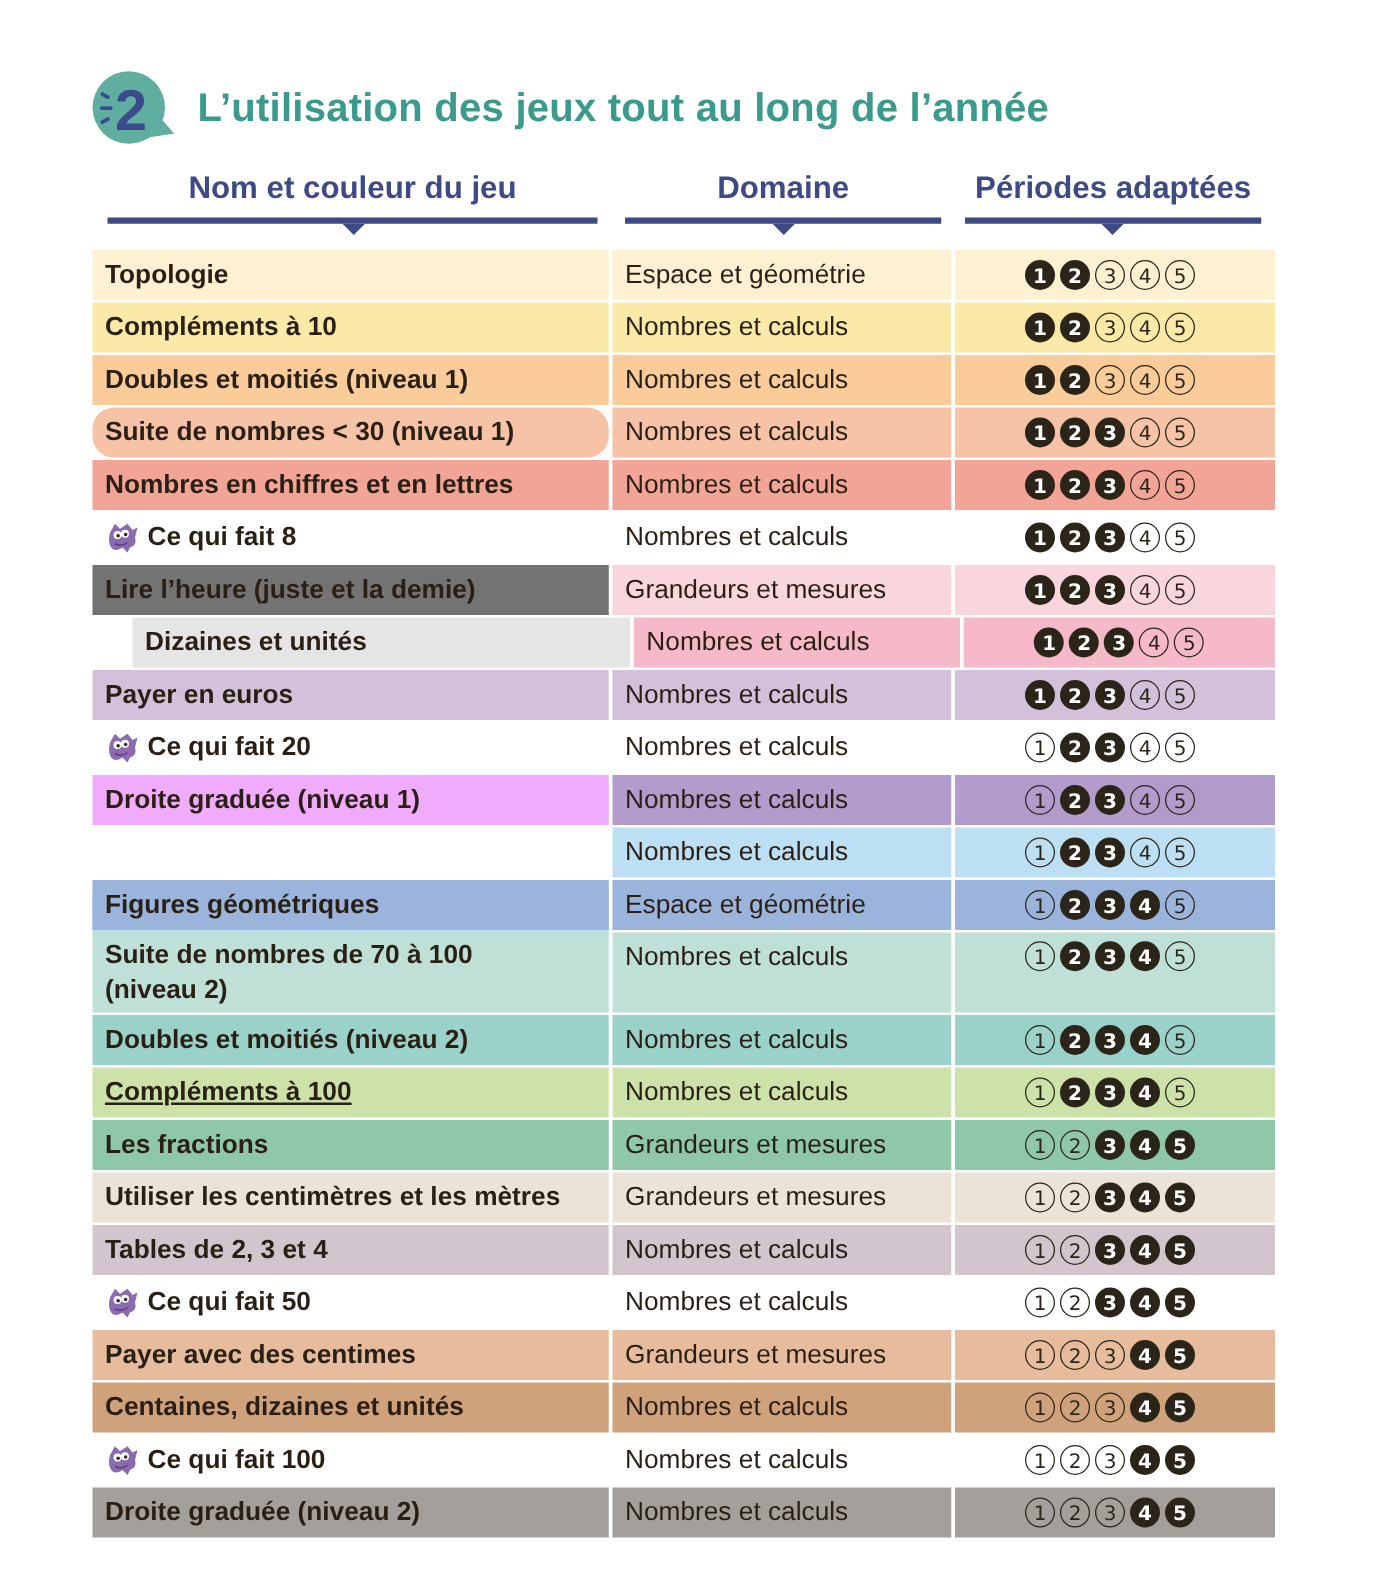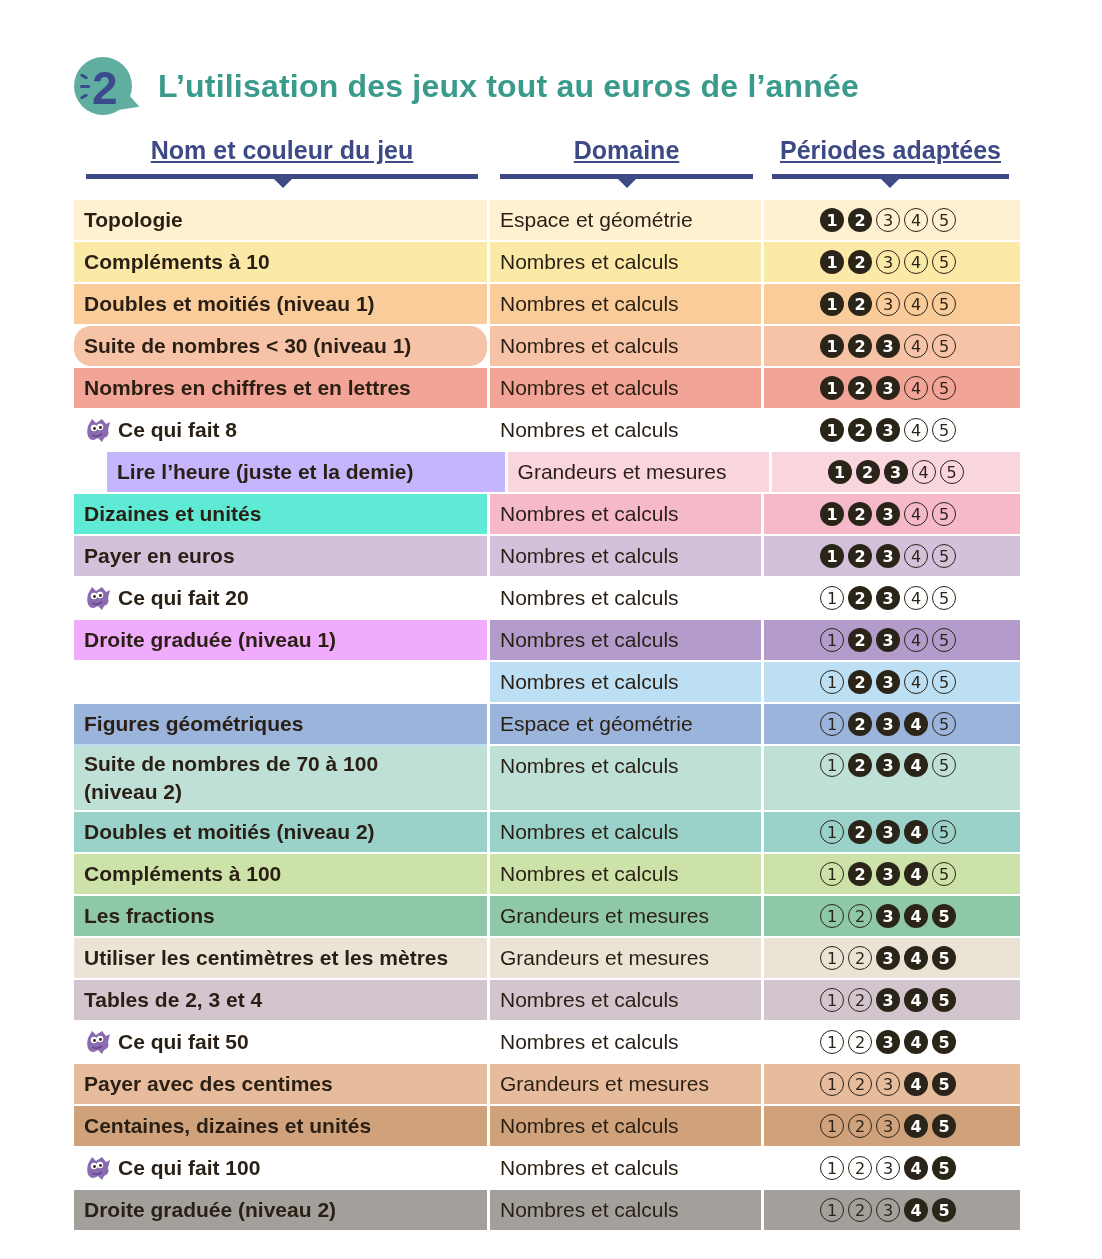--- a/index.html
+++ b/index.html
@@ -8,21 +8,21 @@
   .title-wrap { position:absolute; left:74px; top:55px; height:62px; display:flex; align-items:center; }
   .badge { position:relative; width:66px; height:58px; }
   .badge .bubble { position:absolute; left:0; top:0; width:58px; height:58px; border-radius:50%; background:#5fae9f; }
   .badge .tail { position:absolute; left:44px; top:34px; width:0; height:0;
                  border-left:22px solid #5fae9f; border-top:12px solid transparent; border-bottom:12px solid transparent; transform:rotate(20deg); }
   .badge .num { position:absolute; left:18px; top:4px; font-size:46px; font-weight:bold; color:#3a4a8c; }
   .badge .rays { position:absolute; left:6px; top:18px; width:12px; height:24px; }
   .badge .rays span { position:absolute; left:0; height:3px; background:#3a4a8c; border-radius:2px; }
   .title { margin-left:18px; font-size:32px; font-weight:bold; color:#3a9a8c; letter-spacing:0.2px; }
 
-  .col-head { position:absolute; top:136px; text-align:center; font-size:25px; font-weight:bold; color:#3d4a86;text-decoration:underline; }
+  .col-head { position:absolute; top:136px; text-align:center; font-size:25px; font-weight:bold; color:#3d4a86; }
   .col-bar { position:absolute; top:174px; height:5px; background:#3d4a86; }
   .col-arrow { position:absolute; top:179px; width:0; height:0; border-left:9px solid transparent; border-right:9px solid transparent; border-top:9px solid #3d4a86; }
 
   .table { position:absolute; left:74px; top:200px; width:946px; }
   .row { display:flex; height:40px; margin-bottom:2px; }
   .row.tall { height:64px; }
   .cell { box-sizing:border-box; height:100%; display:flex; align-items:center; font-size:21px; }
   .cell.name { width:413px; padding-left:10px; font-weight:bold; }
   .cell.domain { width:271px; margin-left:3px; padding-left:10px; }
   .cell.period { width:256px; margin-left:3px; justify-content:flex-start; padding-left:56px; }
@@ -43,21 +43,21 @@
   <div class="badge">
     <div class="bubble"></div>
     <div class="tail"></div>
     <div class="rays">
       <span style="top:0;width:8px;transform:rotate(30deg);"></span>
       <span style="top:10px;width:10px;"></span>
       <span style="top:20px;width:8px;transform:rotate(-30deg);"></span>
     </div>
     <div class="num">2</div>
   </div>
-  <div class="title">L’utilisation des jeux tout au euros de l’année</div>
+  <div class="title">L’utilisation des jeux tout au long de l’année</div>
 </div>
 
 <div class="col-head" style="left:86px;width:392px;">Nom et couleur du jeu</div>
 <div class="col-bar" style="left:86px;width:392px;"></div>
 <div class="col-arrow" style="left:274px;"></div>
 
 <div class="col-head" style="left:500px;width:253px;">Domaine</div>
 <div class="col-bar" style="left:500px;width:253px;"></div>
 <div class="col-arrow" style="left:618px;"></div>
 
@@ -158,36 +158,36 @@
       </div>
       <div class="cell period" style="background: rgb(255, 255, 255);">
         <span class="dot on">1</span>
         <span class="dot on">2</span>
         <span class="dot on">3</span>
         <span class="dot off">4</span>
         <span class="dot off">5</span>
       </div>
     </div>
     <div class="row">
-      <div class="cell name" style="background: #c4b5fd; margin-left: 33px;">
+      <div class="cell name" style="background: #737373;">
         <span class="name-text">Lire l’heure (juste et la demie)</span>
       </div>
       <div class="cell domain" style="background: rgb(249, 213, 222);">
         <span>Grandeurs et mesures</span>
       </div>
       <div class="cell period" style="background: rgb(249, 213, 222);">
         <span class="dot on">1</span>
         <span class="dot on">2</span>
         <span class="dot on">3</span>
         <span class="dot off">4</span>
         <span class="dot off">5</span>
       </div>
     </div>
     <div class="row">
-      <div class="cell name" style="background: #5eead4;">
+      <div class="cell name" style="background: #e5e5e5; margin-left: 32px;">
         <span class="name-text">Dizaines et unités</span>
       </div>
       <div class="cell domain" style="background: rgb(246, 185, 201);">
         <span>Nombres et calculs</span>
       </div>
       <div class="cell period" style="background: rgb(246, 185, 201);">
         <span class="dot on">1</span>
         <span class="dot on">2</span>
         <span class="dot on">3</span>
         <span class="dot off">4</span>
@@ -301,21 +301,21 @@
       </div>
       <div class="cell period" style="background: rgb(154, 210, 201);">
         <span class="dot off">1</span>
         <span class="dot on">2</span>
         <span class="dot on">3</span>
         <span class="dot on">4</span>
         <span class="dot off">5</span>
       </div>
     </div>
     <div class="row">
-      <div class="cell name" style="background: rgb(205, 226, 168);">
+      <div class="cell name" style="background: rgb(205, 226, 168); text-decoration: underline;">
         <span class="name-text">Compléments à 100</span>
       </div>
       <div class="cell domain" style="background: rgb(205, 226, 168);">
         <span>Nombres et calculs</span>
       </div>
       <div class="cell period" style="background: rgb(205, 226, 168);">
         <span class="dot off">1</span>
         <span class="dot on">2</span>
         <span class="dot on">3</span>
         <span class="dot on">4</span>

